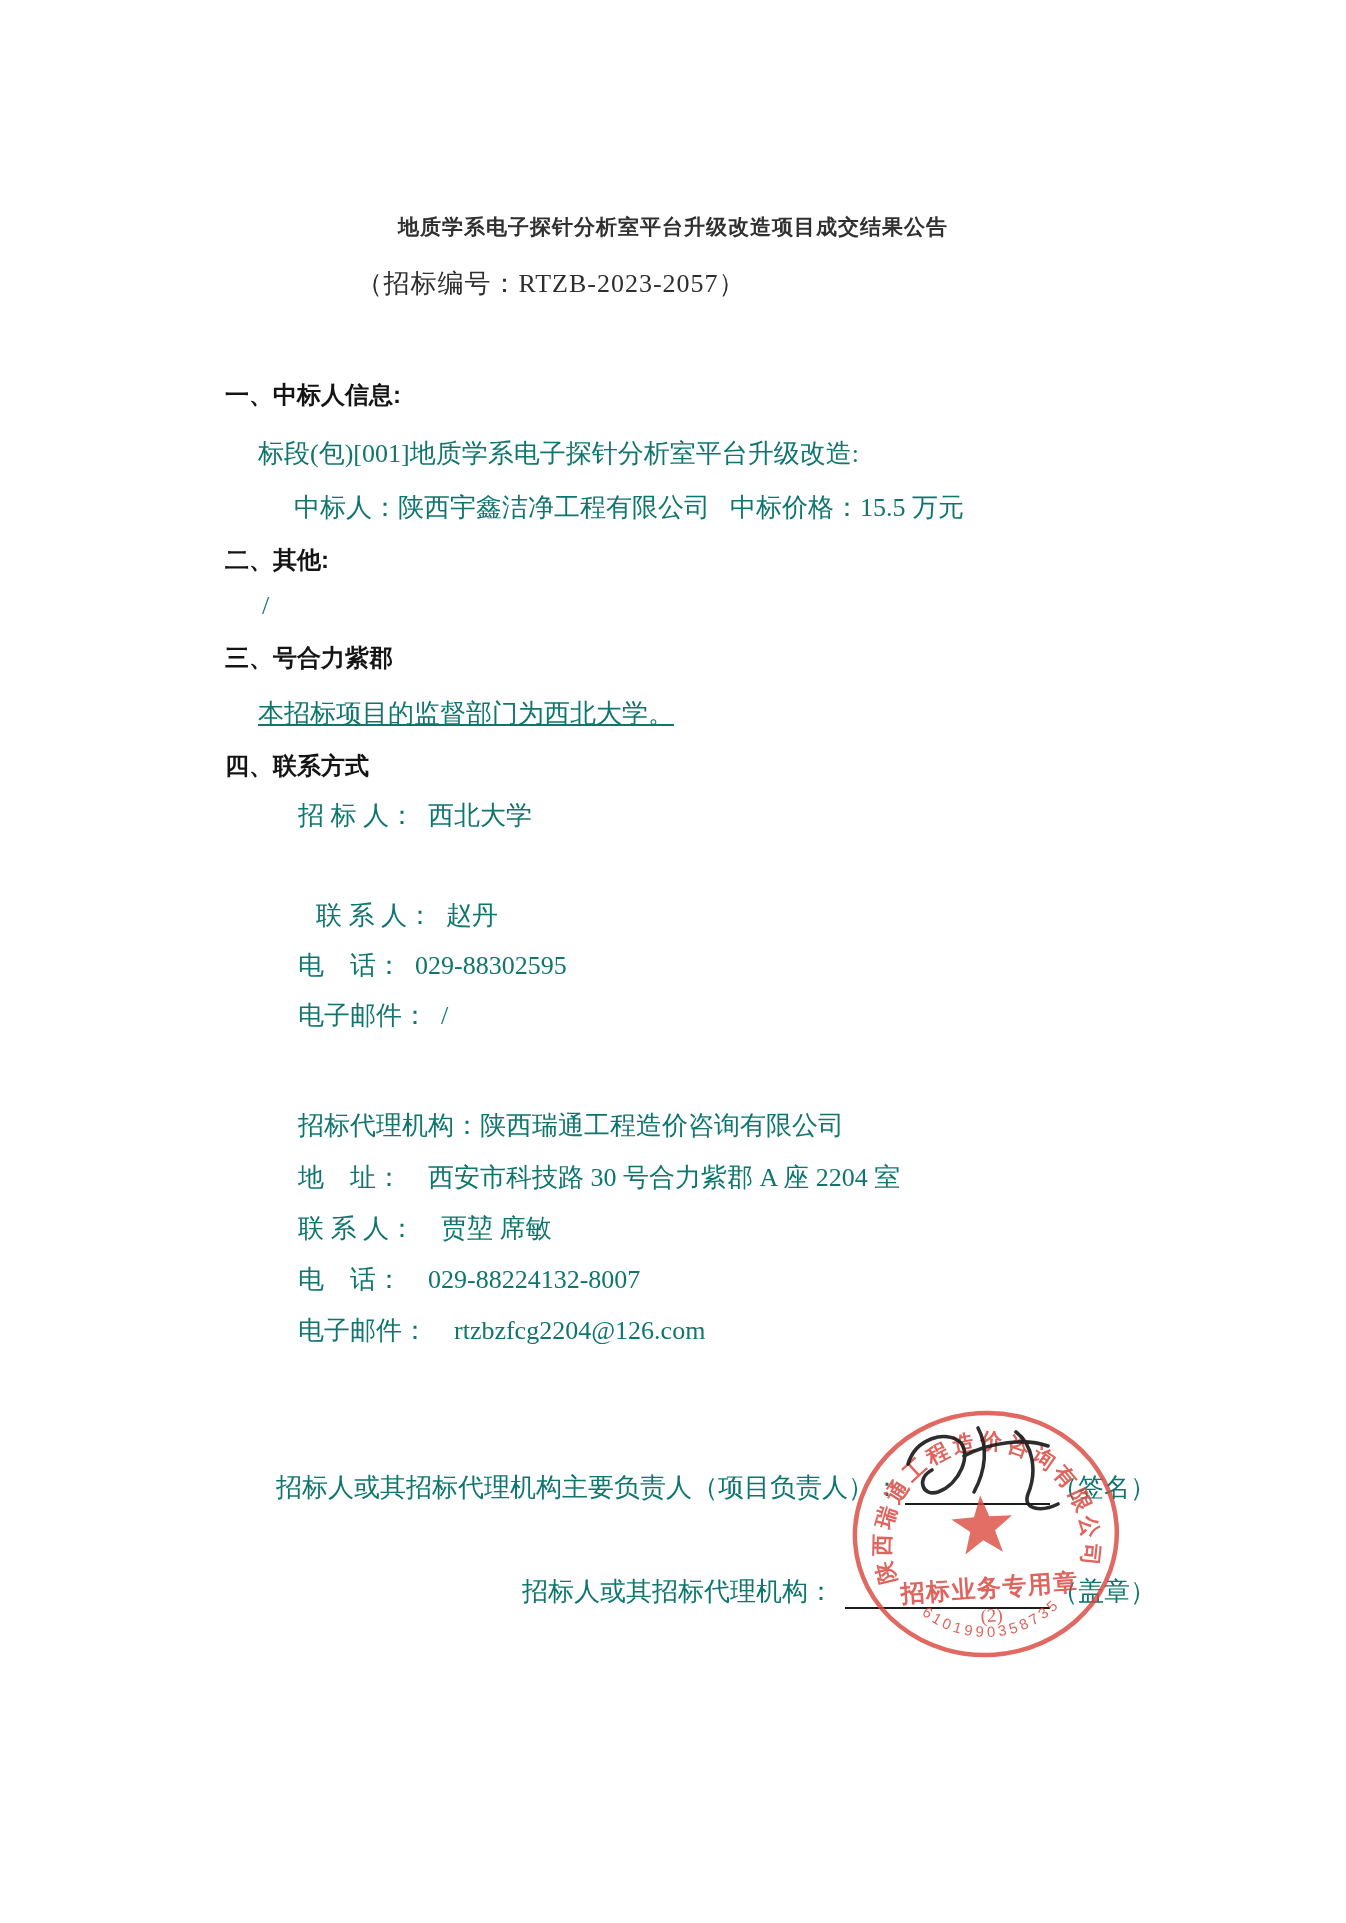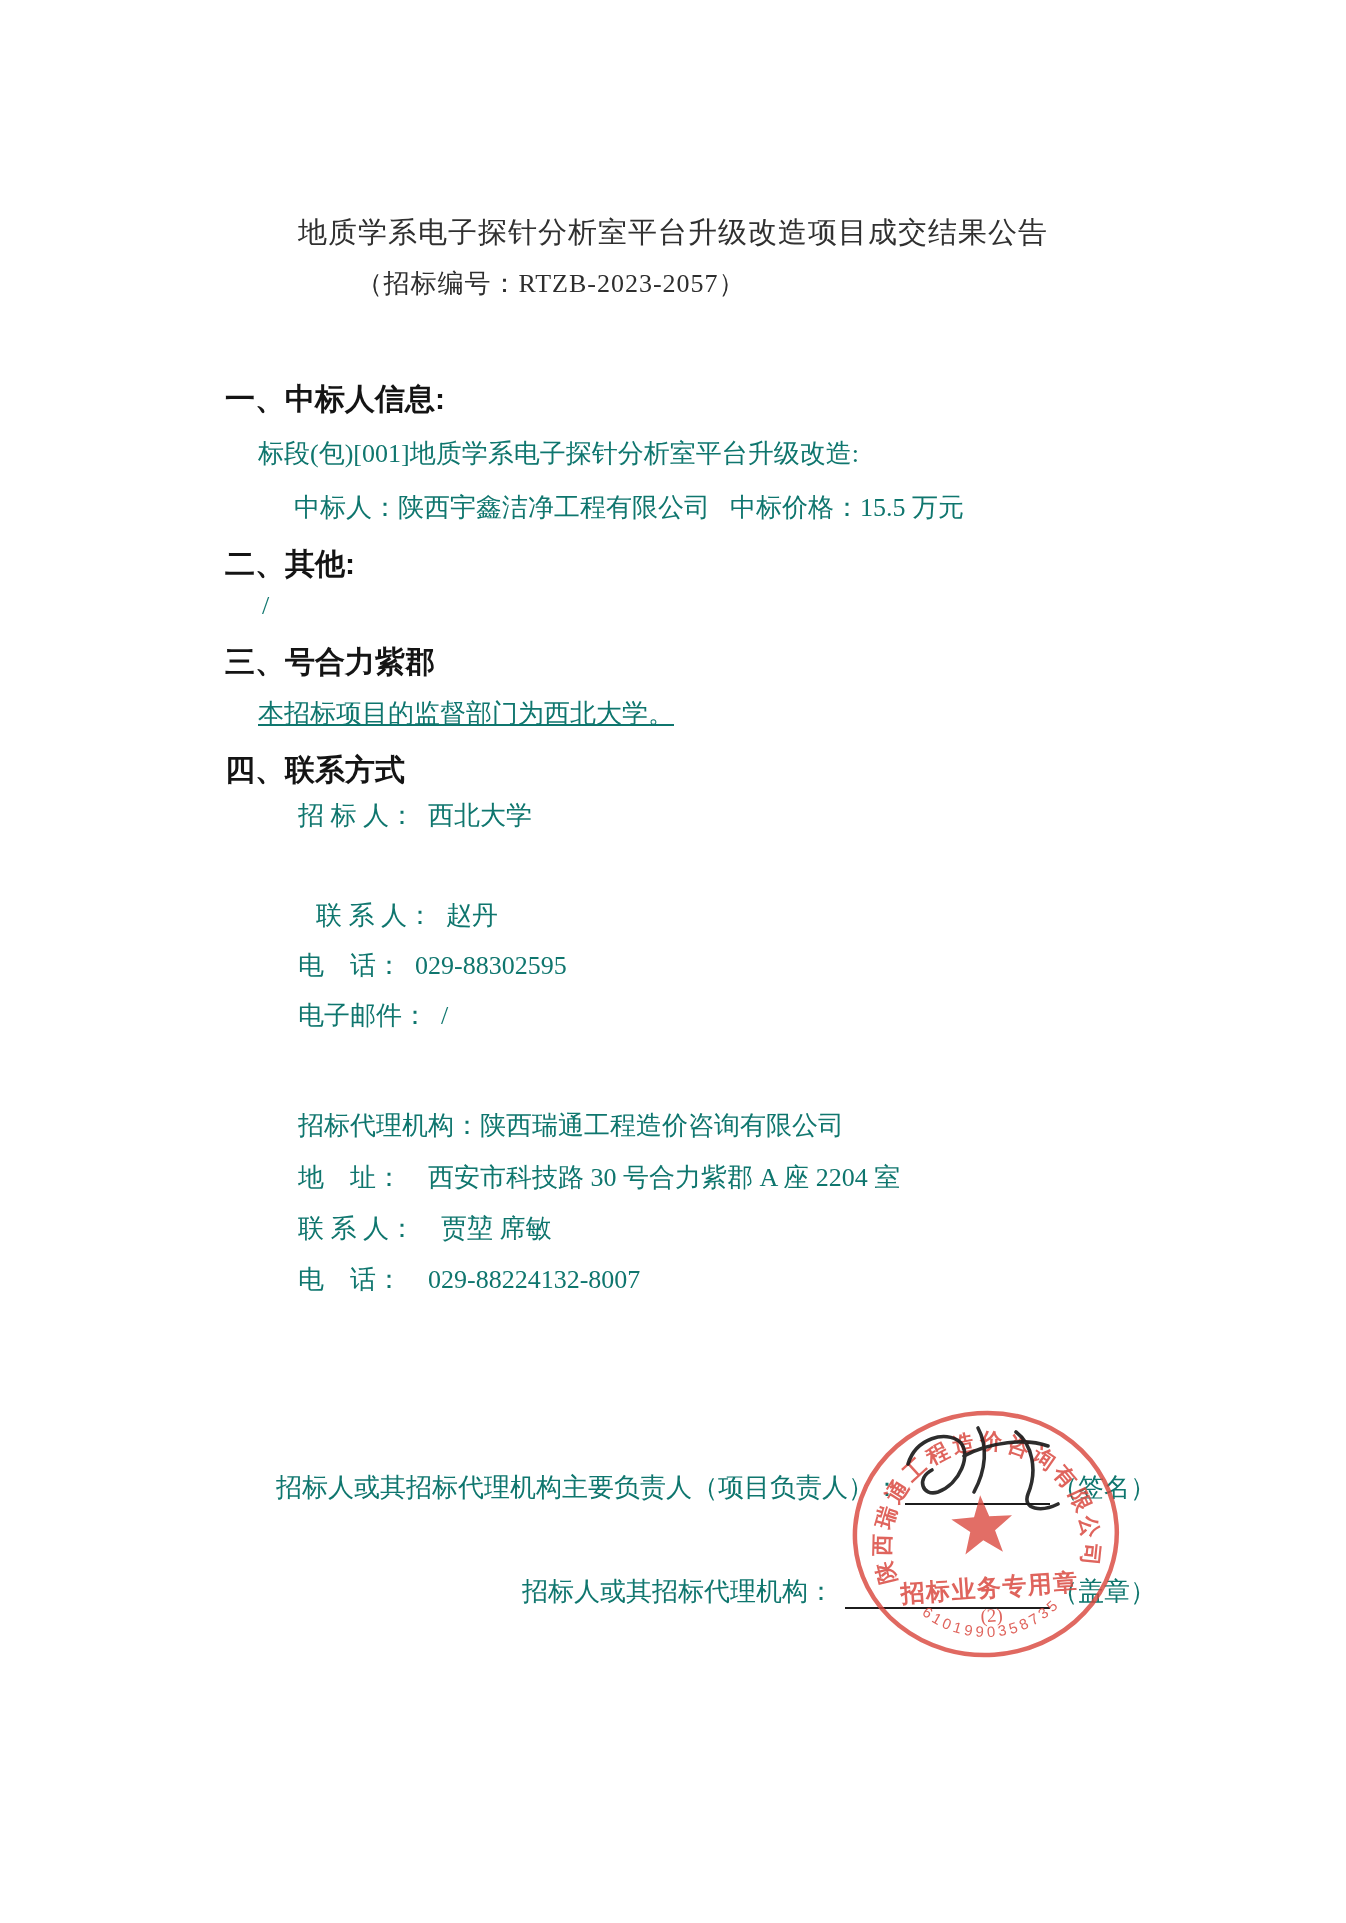--- a/index.html
+++ b/index.html
@@ -7,30 +7,30 @@
     position:relative;
     width:1346px;height:1923px;
     background:#ffffff;
     overflow:hidden;
     font-family:"Liberation Serif", serif;
     color:#262626;
   }
   .abs{position:absolute;line-height:1.25;white-space:pre;}
   .title{
     width:1346px;text-align:center;
-    font-size:29px;font-weight:400;color:#303030;
+    font-size:21px;font-weight:700;color:#303030;
     font-family:"Liberation Sans", sans-serif;
     letter-spacing:1px;
   }
   .subtitle{
     width:1102px;text-align:center;
     font-size:26px;color:#2e2e2e;letter-spacing:1px;
   }
   .sec-heading{
-    font-size:30px;font-weight:700;color:#141414;
+    font-size:24px;font-weight:700;color:#141414;
     font-family:"Liberation Sans", sans-serif;
   }
   .body-text{font-size:26px;color:#0f766e;}
   .row-label{white-space:pre;margin-left:40px;}
   .val-a{margin-left:13px;}
   .val-b{margin-left:26px;}
   .underline{position:absolute;height:2px;background:#1c1c1c;}
   .seal-svg{position:absolute;left:846px;top:1406px;opacity:.92;}
   .sig-svg{position:absolute;left:880px;top:1412px;}
 </style>
@@ -57,20 +57,21 @@
 
   <div class="abs body-text" style="top:800px;left:258px;"><span class="row-label">招 标 人：</span><span class="val-a">西北大学</span></div>
   <div class="abs body-text" style="top:900px;left:276px;"><span class="row-label">联 系 人：</span><span class="val-a">赵丹</span></div>
   <div class="abs body-text" style="top:950px;left:258px;"><span class="row-label">电    话：</span><span class="val-a">029-88302595</span></div>
   <div class="abs body-text" style="top:1000px;left:258px;"><span class="row-label">电子邮件：</span><span class="val-a">/</span></div>
 
   <div class="abs body-text" style="top:1110px;left:258px;"><span class="row-label">招标代理机构：</span><span>陕西瑞通工程造价咨询有限公司</span></div>
   <div class="abs body-text" style="top:1162px;left:258px;"><span class="row-label">地    址：</span><span class="val-b">西安市科技路 30 号合力紫郡 A 座 2204 室</span></div>
   <div class="abs body-text" style="top:1213px;left:258px;"><span class="row-label">联 系 人：</span><span class="val-b">贾堃 席敏</span></div>
   <div class="abs body-text" style="top:1264px;left:258px;"><span class="row-label">电    话：</span><span class="val-b">029-88224132-8007</span></div>
+  <div class="abs body-text" style="top:1315px;left:258px;"><span class="row-label">电子邮件：</span><span class="val-b">rtzbzfcg2204@126.com</span></div>
 
   <div class="abs body-text" style="top:1472px;left:276px;">招标人或其招标代理机构主要负责人（项目负责人）：</div>
   <div class="underline" style="top:1503px;left:905px;width:145px;"></div>
   <div class="abs body-text" style="top:1472px;left:1052px;">（签名）</div>
 
   <div class="abs body-text" style="top:1576px;left:522px;">招标人或其招标代理机构：</div>
   <div class="underline" style="top:1607px;left:845px;width:205px;"></div>
   <div class="abs body-text" style="top:1576px;left:1052px;">（盖章）</div>
 
   <svg class="seal-svg" width="280" height="260" viewBox="0 0 280 260" style="transform:rotate(-4deg);">

